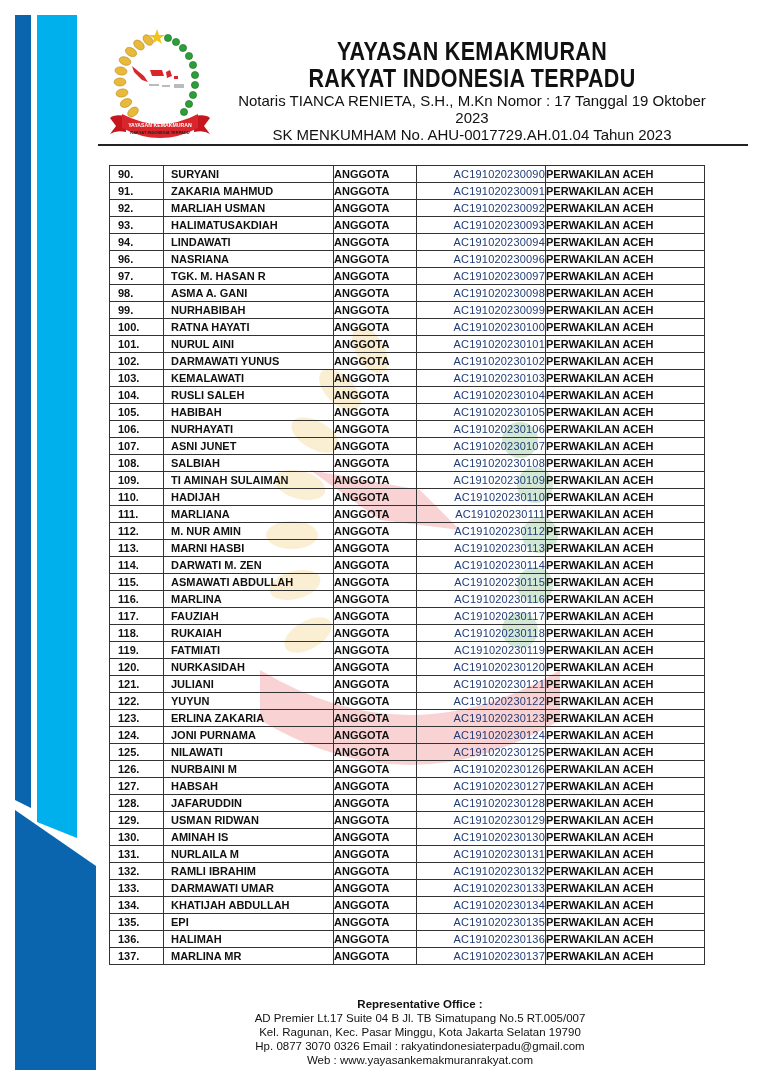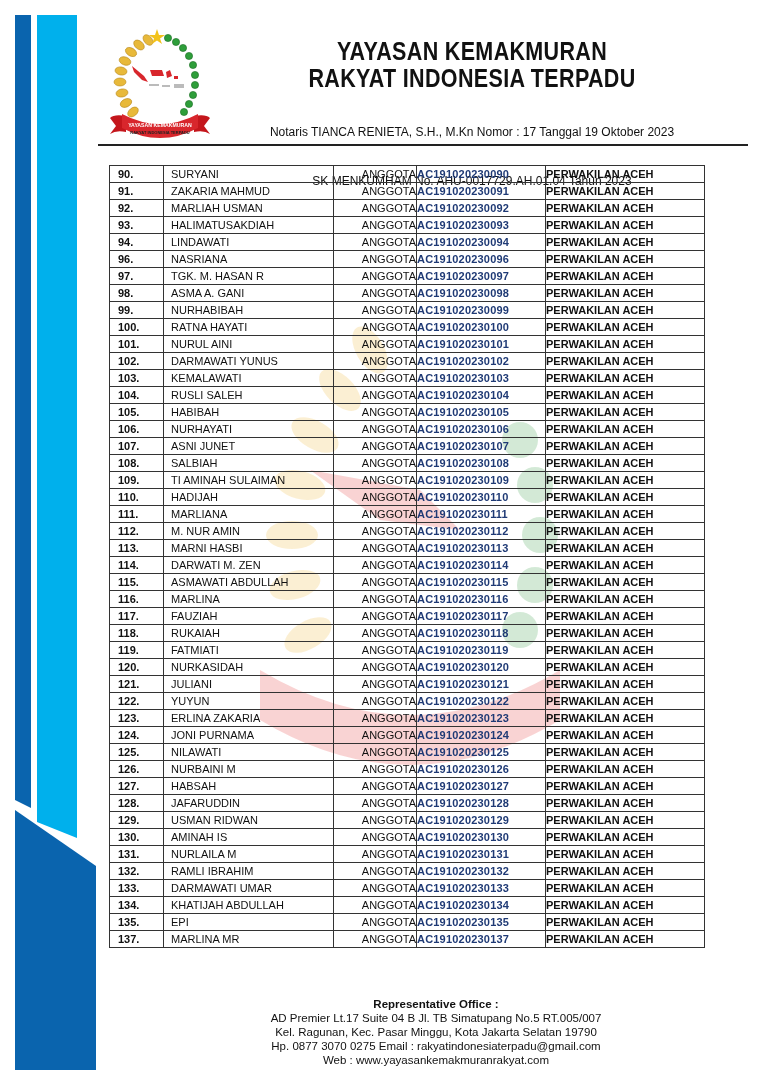--- a/index.html
+++ b/index.html
@@ -1,31 +1,31 @@
 <!DOCTYPE html>
 <html><head>
 <meta charset="utf-8">
 <style>
   html, body { margin: 0; padding: 0; background: #ffffff; }
   body { width: 768px; height: 1086px; position: relative; overflow: hidden; font-family: "Liberation Sans", sans-serif; }
   .deco { position: absolute; left: 0; top: 0; }
   .logo { position: absolute; left: 104px; top: 26px; width: 112px; height: 116px; }
   .header-text { position: absolute; left: 222px; top: 38px; width: 500px; text-align: center; color: #111; }
   .h-title { font-family: "Liberation Sans", sans-serif; font-weight: bold; font-size: 25px; line-height: 27px; letter-spacing: 0.4px; transform: scaleX(0.86); }
-  .h-sub { font-size: 12px; line-height: 17px; margin-top: 32px; }
+  .h-sub { font-size: 15px; line-height: 17px; }
   .rule { position: absolute; left: 98px; top: 144px; width: 650px; height: 2px; background: #222; }
   .watermark { position: absolute; left: 220px; top: 290px; width: 380px; height: 480px; opacity: 0.22; pointer-events: none; }
   table.members { position: absolute; left: 109px; top: 165px; width: 596px; border-collapse: collapse; }
   table.members td { border: 1.2px solid #333; height: 16px; padding: 0; font-size: 11px; line-height: 16px; background: transparent; }
   td.c-no { width: 45px; padding-left: 8px !important; font-family: "Liberation Sans", sans-serif; font-weight: bold; font-size: 10px; color: #111; }
-  td.c-name { width: 162px; padding-left: 7px !important; font-weight: normal; color: #111; }
-  td.c-role { width: 82px; text-align: right; font-weight: normal; color: #111; }
-  td.c-id { width: 128px; text-align: left; font-weight: bold; font-size: 12.5px; color: #1f3a75; letter-spacing: 0.2px; }
+  td.c-name { width: 162px; padding-left: 7px !important; font-weight: bold; color: #111; }
+  td.c-role { width: 82px; text-align: left; font-weight: bold; color: #111; }
+  td.c-id { width: 128px; text-align: right; font-weight: normal; font-size: 12.5px; color: #1f3a75; letter-spacing: 0.2px; }
   td.c-region { font-weight: bold; font-size: 11.4px; color: #111; }
-  .footer { position: absolute; left: 236px; top: 997px; width: 400px; text-align: center; font-size: 11.5px; line-height: 14px; color: #111; }
+  .footer { position: absolute; left: 220px; top: 997px; width: 400px; text-align: center; font-size: 11.5px; line-height: 14px; color: #111; }
   .footer .f-title { font-weight: bold; }
 </style>
 </head>
 <body>
 
 <svg class="deco" width="110" height="1086" viewBox="0 0 110 1086">
   <polygon points="15,15 31,15 31,808 15,800" fill="#0a64ae"></polygon>
   <polygon points="37,15 77,15 77,838 37,822" fill="#00b0ec"></polygon>
   <polygon points="15,810 96,866 96,1070 15,1070" fill="#0a64ae"></polygon>
 </svg>
@@ -419,28 +419,35 @@
     <td class="c-region">PERWAKILAN ACEH</td>
   </tr>
       <tr>
     <td class="c-no">135.</td>
     <td class="c-name">EPI</td>
     <td class="c-role">ANGGOTA</td>
     <td class="c-id">AC191020230135</td>
     <td class="c-region">PERWAKILAN ACEH</td>
   </tr>
       <tr>
+    <td class="c-no">136.</td>
+    <td class="c-name">HALIMAH</td>
+    <td class="c-role">ANGGOTA</td>
+    <td class="c-id">AC191020230136</td>
+    <td class="c-region">PERWAKILAN ACEH</td>
+  </tr>
+      <tr>
     <td class="c-no">137.</td>
     <td class="c-name">MARLINA MR</td>
     <td class="c-role">ANGGOTA</td>
     <td class="c-id">AC191020230137</td>
     <td class="c-region">PERWAKILAN ACEH</td>
   </tr>
     </tbody>
 </table>
 
 <div class="footer">
   <div class="f-title">Representative Office :</div>
   <div>AD Premier Lt.17 Suite 04 B Jl. TB Simatupang No.5 RT.005/007</div>
   <div>Kel. Ragunan, Kec. Pasar Minggu, Kota Jakarta Selatan 19790</div>
-  <div>Hp. 0877 3070 0275  Email : rakyatindonesiaterpadu@gmail.com</div>
+  <div>Hp. 0877 3070 0326  Email : rakyatindonesiaterpadu@gmail.com</div>
   <div>Web : www.yayasankemakmuranrakyat.com</div>
 </div>
 
 </body></html>

